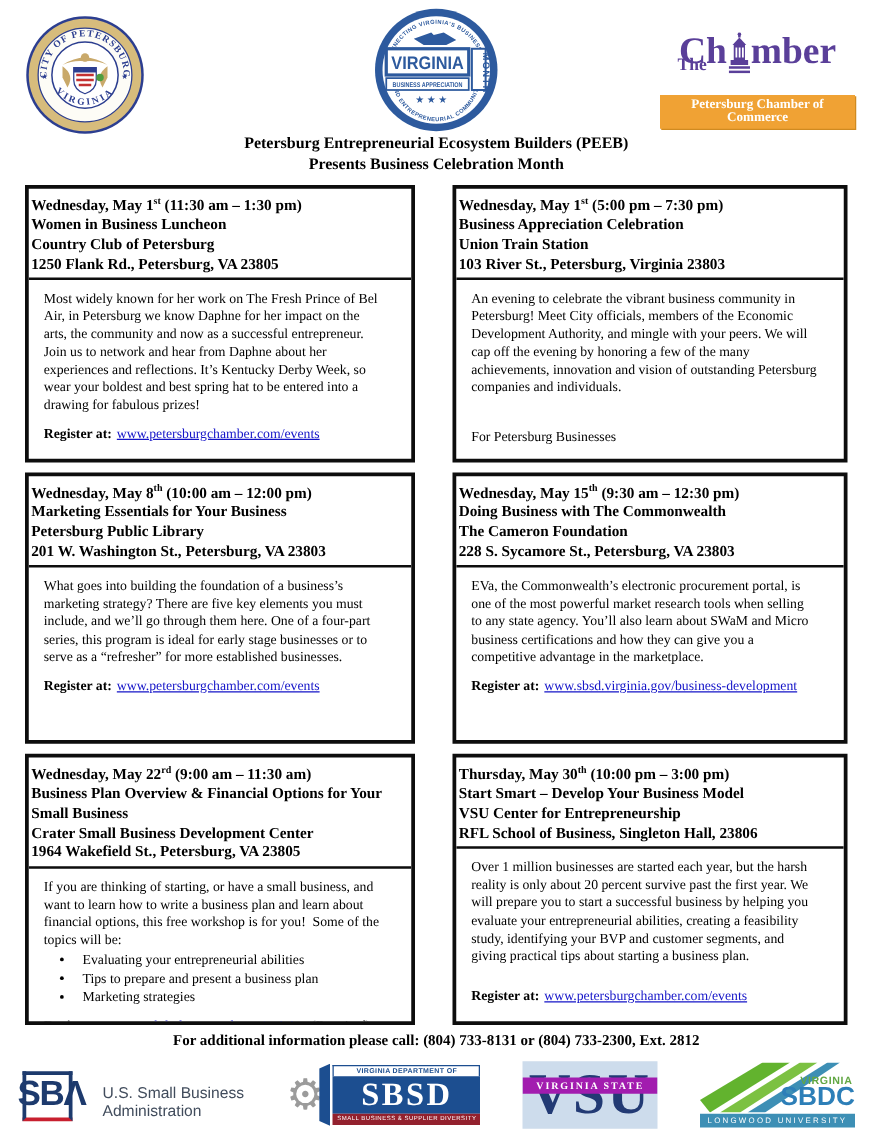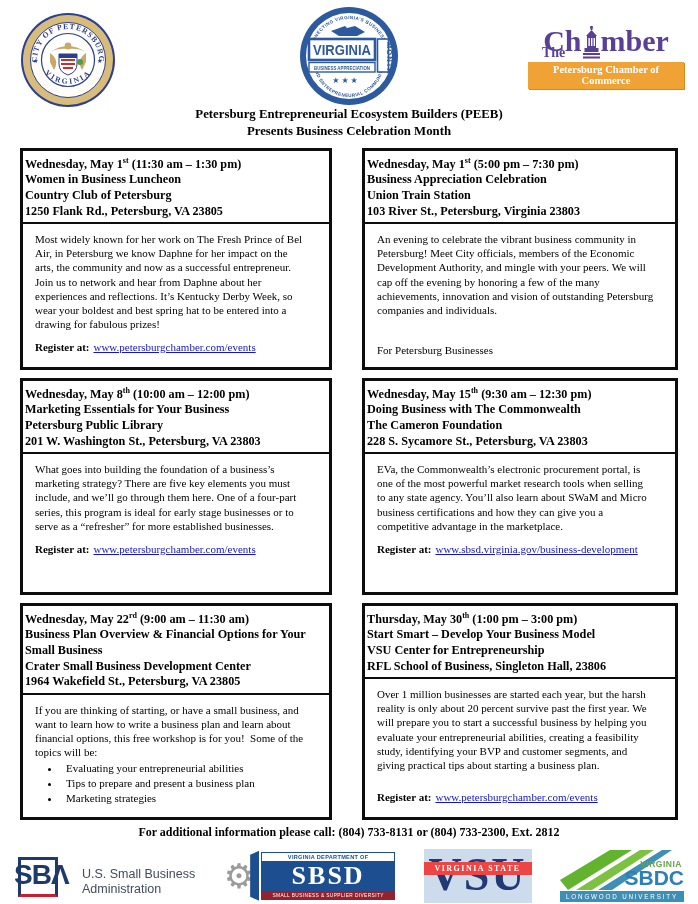--- a/index.html
+++ b/index.html
@@ -8,21 +8,21 @@
 
   
   .top{position:relative;height:102px;}
   .seal{position:absolute;left:20px;top:12px;width:96px;height:96px;}
   .badge{position:absolute;left:50%;top:6px;transform:translateX(-50%);width:124px;height:100px;}
   .chamber{position:absolute;right:14px;top:24px;width:156px;}
   .chamber-name{position:relative;color:#5a3f99;font-weight:bold;font-size:30px;line-height:34px;
                 display:flex;align-items:flex-end;justify-content:center;}
   .chamber-the{position:absolute;left:14px;top:12px;font-size:14px;font-weight:bold;color:#5a3f99;}
   .chamber-bldg{margin:0 1px -1px 1px;}
-  .chamber-banner{margin-top:4px;background:#f0a234;color:#fff;font-weight:bold;font-size:10.5px;
+  .chamber-banner{margin-top:18px;background:#f0a234;color:#fff;font-weight:bold;font-size:10.5px;
                   text-align:center;padding:2px 2px 3px;box-shadow:1px 1px 0 #d08a20;}
 
   
   .title{margin-top:4px;text-align:center;font-weight:bold;font-size:12.8px;line-height:1.32;}
 
   
   .grid{margin:8px 20px 0;display:grid;grid-template-columns:312px 316px;
         grid-template-rows:222px 217px 217px;column-gap:30px;row-gap:8px;}
   .ebox{border:3px solid #0d0d0d;background:#fff;overflow:hidden;display:flex;flex-direction:column;}
   .ehead{font-weight:bold;font-size:12.2px;line-height:1.28;
@@ -49,33 +49,33 @@
   .sba-letters{position:absolute;left:0;top:0;width:100%;height:100%;text-align:center;
                font-family:"Liberation Sans",sans-serif;font-weight:bold;font-size:28px;
                line-height:42px;color:#1d3a6d;letter-spacing:-1px;}
   .sba-text{font-family:"Liberation Sans",sans-serif;font-size:12.5px;line-height:1.25;color:#414c5c;}
 
   
   .sbsd{display:flex;align-items:center;}
   .sbsd-gear{font-family:"DejaVu Sans",sans-serif;font-size:34px;color:#9b9b9b;line-height:34px;margin-right:-4px;}
   .sbsd-door{width:9px;height:50px;background:#1c4e90;margin-right:2px;
              clip-path:polygon(0 8%,100% 0,100% 100%,0 92%);}
-  .sbsd-box{width:134px;}
+  .sbsd-box{width:118px;}
   .sbsd-dept{background:#fff;border:1px solid #1c4e90;border-bottom:0;color:#1c4e90;
              font-family:"Liberation Sans",sans-serif;font-size:5.6px;font-weight:bold;
              letter-spacing:.3px;text-align:center;padding:1px 0;}
   .sbsd-name{background:#1c4e90;color:#fff;font-weight:bold;font-size:26px;line-height:30px;
              text-align:center;letter-spacing:2px;}
   .sbsd-tag{background:#93212e;color:#fff;font-family:"Liberation Sans",sans-serif;font-size:4.8px;
             letter-spacing:.4px;text-align:center;padding:2px 0;}
 
   
   .vsu{position:relative;width:108px;height:54px;background:#cddcec;overflow:hidden;text-align:center;}
   .vsu-name{font-weight:bold;font-size:46px;line-height:52px;color:#223a74;letter-spacing:2px;}
-  .vsu-banner{position:absolute;left:0;right:0;top:13px;background:#ef4444;color:#fff;
+  .vsu-banner{position:absolute;left:0;right:0;top:13px;background:#a21caf;color:#fff;
               font-size:8px;font-weight:bold;letter-spacing:1.5px;padding:2px 0;}
 
   
   .sbdc{width:124px;}
   .sbdc-top{position:relative;height:40px;}
   .sbdc-state{position:absolute;right:2px;top:9px;color:#62a744;
               font-family:"Liberation Sans",sans-serif;font-weight:bold;font-size:8.5px;letter-spacing:.5px;}
   .sbdc-name{position:absolute;right:0;top:17px;color:#2d7fb8;
              font-family:"Liberation Sans",sans-serif;font-weight:bold;font-size:21px;line-height:21px;}
   .sbdc-strip{margin-top:1px;background:#3d8fb5;color:#fff;font-family:"Liberation Sans",sans-serif;
@@ -234,21 +234,21 @@
           <li>Evaluating your entrepreneurial abilities</li>
           <li>Tips to prepare and present a business plan</li>
           <li>Marketing strategies</li>
         </ul>
         <p class="register"><b>Register at:</b><a href="#">www.sbdc-longwood.com/training</a><span> (Required)</span></p>
       </div>
     </section>
 
     <section class="ebox">
       <div class="ehead">
-        <div><span>Thursday, May 30</span><sup>th</sup><span> (1:00 pm – 3:00 pm)</span></div>
+        <div><span>Thursday, May 30</span><sup>th</sup><span> (10:00 pm – 3:00 pm)</span></div>
         <div>Start Smart – Develop Your Business Model</div>
         <div>VSU Center for Entrepreneurship</div>
         <div>RFL School of Business, Singleton Hall, 23806</div>
       </div>
       <div class="ebody">
         <p class="desc">Over 1 million businesses are started each year, but the harsh reality is only about 20 percent survive past the first year. We will prepare you to start a successful business by helping you evaluate your entrepreneurial abilities, creating a feasibility study, identifying your BVP and customer segments, and giving practical tips about starting a business plan.</p>
         <p class="register" style="margin-top:18px"><b>Register at:</b><a href="#">www.petersburgchamber.com/events</a></p>
       </div>
     </section>
   </div>

